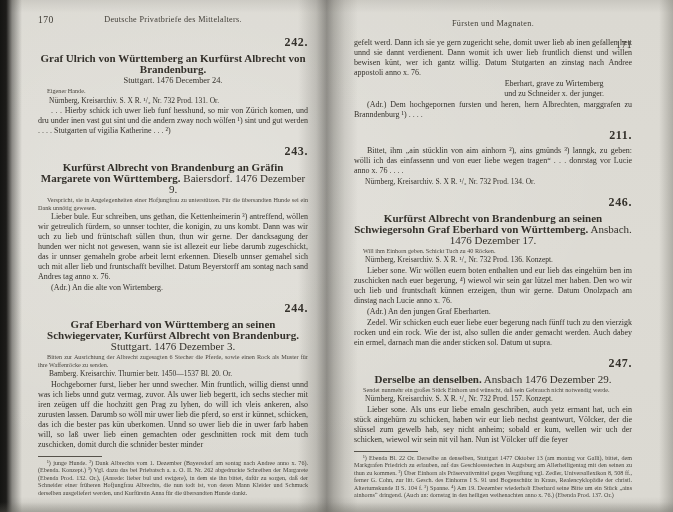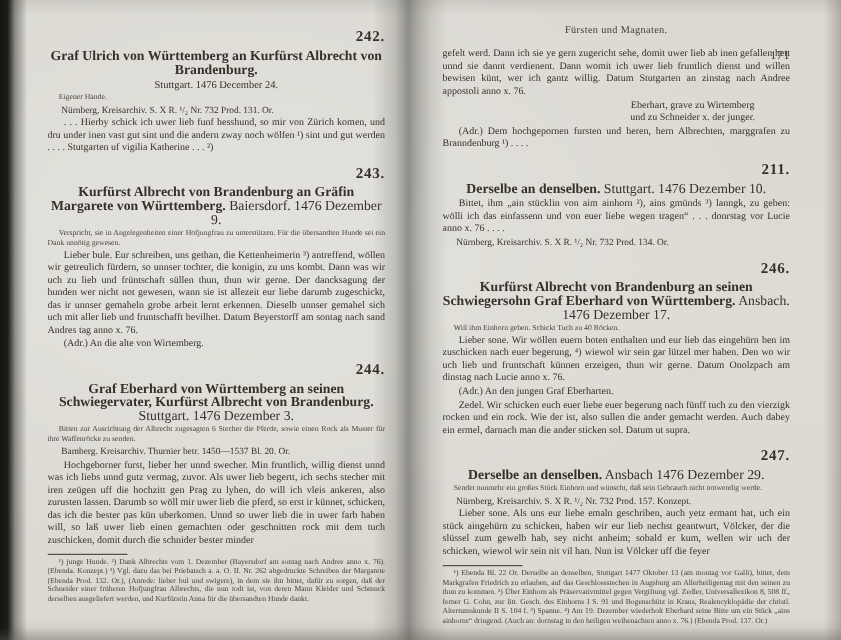--- a/index.html
+++ b/index.html
@@ -45,20 +45,24 @@
   .blk-sig{font-size:8px;line-height:10px;margin:1px 28px 1px auto;width:fit-content;text-align:center;}
   .blk-sig div{white-space:nowrap;}
   .blk-footnote-rule{width:64px;height:0;border-top:1px solid #56524a;margin:6px 0 3px;}
   .blk-footnotes{font-size:6.1px;line-height:7.5px;text-align:justify;color:#45423b;text-indent:9px;}
 </style>
 </head>
 <body>
 
 <div class="spread">
   <div class="page page-left">
+    <div class="page-header">
+      <span class="pgnum">170</span>
+      <span class="runtitle">Deutsche Privatbriefe des Mittelalters.</span>
+    </div>
     <div class="page-body">
         <div class="blk blk-number">242.</div>
         <div class="blk blk-title"><span>Graf Ulrich von Württemberg an Kurfürst Albrecht von Brandenburg.</span></div>
         <div class="blk blk-dateline">Stuttgart.  1476 December 24.</div>
         <div class="blk blk-regest">Eigener Hande.</div>
         <div class="blk blk-source">Nürnberg, Kreisarchiv.  S. X R. ¹/₂ Nr. 732 Prod. 131.  Or.</div>
         <div class="blk blk-body">. . . Hierby schick ich uwer lieb funf hesshund, so mir von Zürich komen, und dru under inen vast gut sint und die andern zway noch wölfen ¹) sint und gut werden . . . .  Stutgarten uf vigilia Katherine . . . ²)</div>
         <div class="blk blk-number">243.</div>
         <div class="blk blk-title"><span>Kurfürst Albrecht von Brandenburg an Gräfin Margarete von Württemberg.</span><span class="plain">  Baiersdorf.  1476 Dezember 9.</span></div>
         <div class="blk blk-regest">Verspricht, sie in Angelegenheiten einer Hofjungfrau zu unterstützen. Für die übersandten Hunde sei ein Dank unnötig gewesen.</div>
@@ -80,26 +84,26 @@
       <span class="pgnum">171</span>
     </div>
     <div class="page-body">
         <div class="blk blk-body-cont">gefelt werd.  Dann ich sie ye gern zugericht sehe, domit uwer lieb ab inen gefallen hett unnd sie dannt verdienent.  Dann womit ich uwer lieb fruntlich dienst und willen bewisen künt, wer ich gantz willig.  Datum Stutgarten an zinstag nach Andree appostoli anno x. 76.</div>
         <div class="blk blk-sig">
           <div>Eberhart, grave zu Wirtemberg</div>
           <div>und zu Schneider x. der junger.</div>
         </div>
         <div class="blk blk-adr2">(Adr.)  Dem hochgepornen fursten und heren, hern Albrechten, marggrafen zu Branndenburg ¹) . . . .</div>
         <div class="blk blk-number">211.</div>
-        <div class="blk blk-title"><span>Derselbe an denselben.</span><span class="plain">  Stuttgart.  1476 Dezember 10.</span></div>
         <div class="blk blk-body">Bittet, ihm „ain stücklin von aim ainhorn ²), ains gmünds ³) lanngk, zu geben: wölli ich das einfassenn und von euer liebe wegen tragen“ . . . donrstag vor Lucie anno x. 76 . . . .</div>
         <div class="blk blk-source">Nürnberg, Kreisarchiv.  S. X R. ¹/₂ Nr. 732 Prod. 134.  Or.</div>
         <div class="blk blk-number">246.</div>
         <div class="blk blk-title"><span>Kurfürst Albrecht von Brandenburg an seinen Schwiegersohn Graf Eberhard von Württemberg.</span><span class="plain">  Ansbach.  1476 Dezember 17.</span></div>
         <div class="blk blk-regest">Will ihm Einhorn geben. Schickt Tuch zu 40 Röcken.</div>
+        <div class="blk blk-source">Nürnberg, Kreisarchiv.  S. X R. ¹/₂ Nr. 732 Prod. 136.  Konzept.</div>
         <div class="blk blk-body">Lieber sone.  Wir wöllen euern boten enthalten und eur lieb das eingehürn ben im zuschicken nach euer begerung, ⁴) wiewol wir sein gar lützel mer haben. Den wo wir uch lieb und fruntschaft künnen erzeigen, thun wir gerne.  Datum Onolzpach am dinstag nach Lucie anno x. 76.</div>
         <div class="blk blk-adr">(Adr.)  An den jungen Graf Eberharten.</div>
         <div class="blk blk-zedel">Zedel.  Wir schicken euch euer liebe euer begerung nach fünff tuch zu den vierzigk rocken und ein rock.  Wie der ist, also sullen die ander gemacht werden. Auch dabey ein ermel, darnach man die ander sticken sol.  Datum ut supra.</div>
         <div class="blk blk-number">247.</div>
         <div class="blk blk-title"><span>Derselbe an denselben.</span><span class="plain">  Ansbach 1476 Dezember 29.</span></div>
         <div class="blk blk-regest">Sendet nunmehr ein großes Stück Einhorn und wünscht, daß sein Gebrauch nicht notwendig werde.</div>
         <div class="blk blk-source">Nürnberg, Kreisarchiv.  S. X R. ¹/₂ Nr. 732 Prod. 157.  Konzept.</div>
         <div class="blk blk-body">Lieber sone.  Als uns eur liebe emaln geschriben, auch yetz ermant hat, uch ein stück aingehürn zu schicken, haben wir eur lieb nechst geantwurt, Völcker, der die slüssel zum gewelb hab, sey nicht anheim; sobald er kum, wellen wir uch der schicken, wiewol wir sein nit vil han.  Nun ist Völcker uff die feyer</div>
         <div class="blk blk-footnote-rule"></div>
         <div class="blk blk-footnotes">¹) Ebenda Bl. 22 Or.  Derselbe an denselben, Stuttgart 1477 Oktober 13 (am montag vor Galli), bittet, dem Markgrafen Friedrich zu erlauben, auf das Geschlossstechen in Augsburg am Allerheiligentag mit den seinen zu thun zu kommen.  ²) Über Einhorn als Präservativmittel gegen Vergiftung vgl. Zedler, Universallexikon 8, 508 ff., ferner G. Cohn, zur litt. Gesch. des Einhorns I S. 91 und Bogenschütz in Kraus, Realencyklopädie der christl. Altertumskunde II S. 104 f.  ³) Spanne.  ⁴) Am 19. Dezember wiederholt Eberhard seine Bitte um ein Stück „ains ainhorns“ dringend. (Auch an: dornstag in den heiligen weihenachten anno x. 76.) (Ebenda Prod. 137. Or.)</div>

